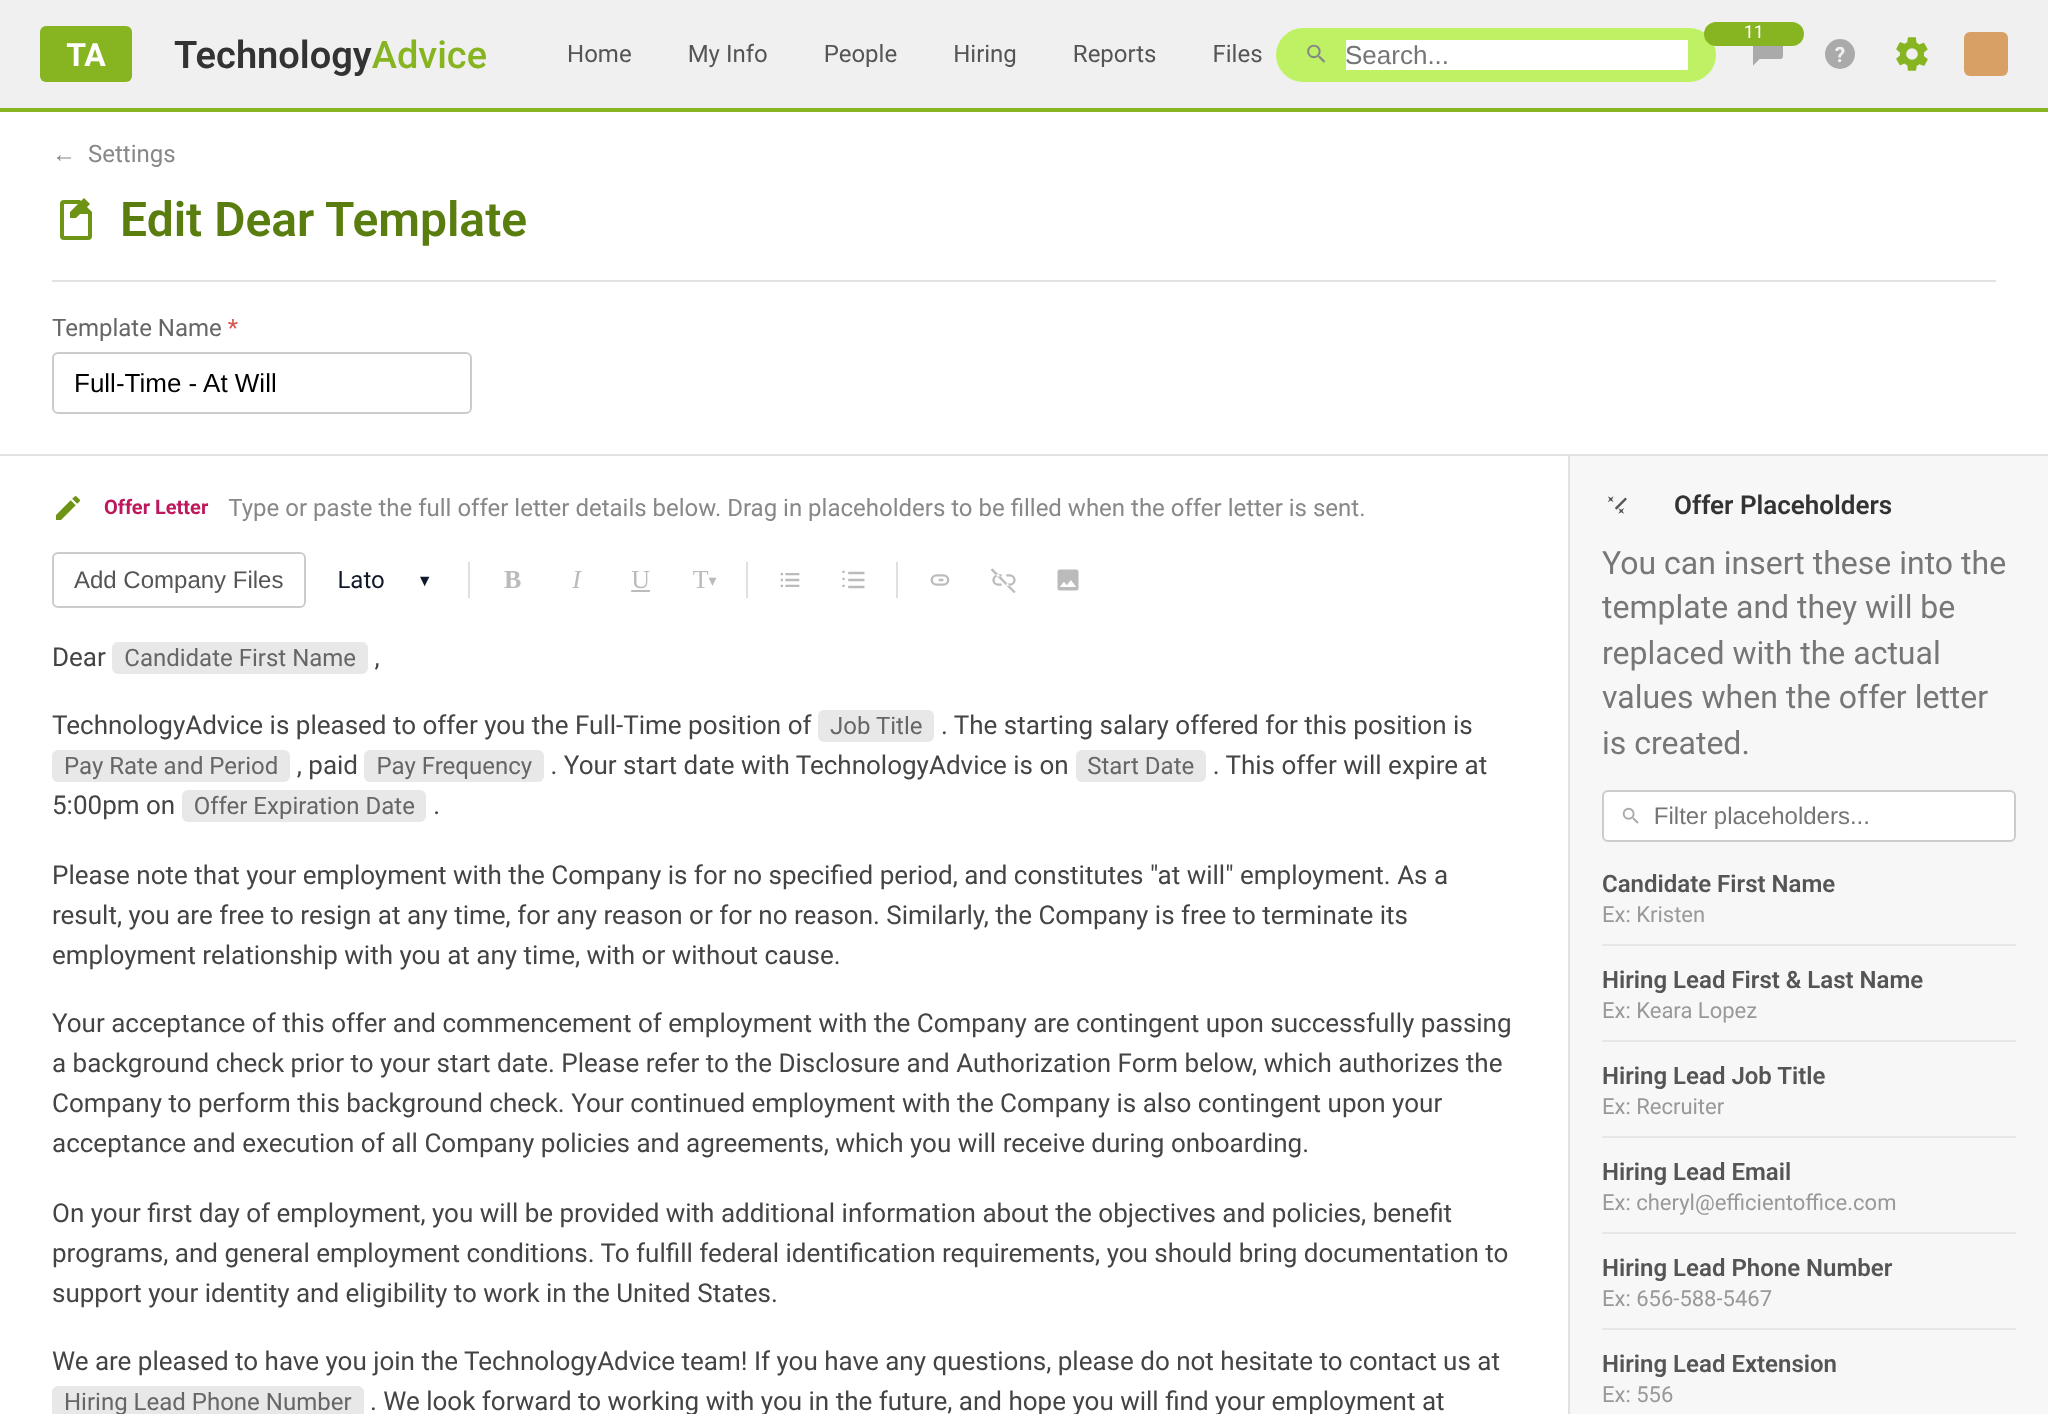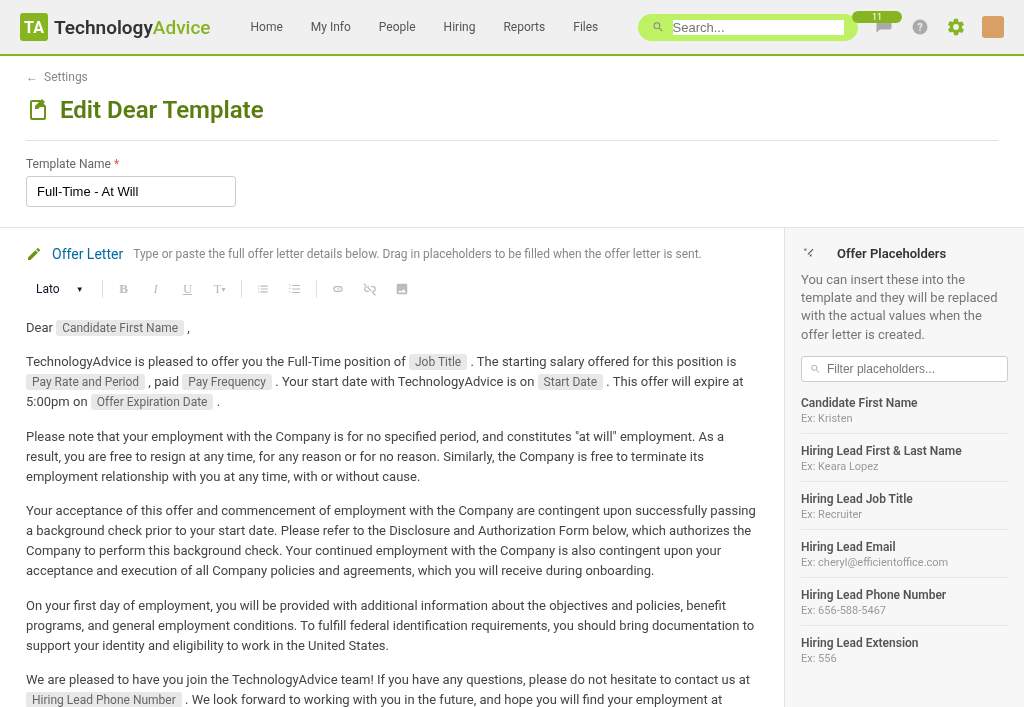--- a/index.html
+++ b/index.html
@@ -1,22 +1,22 @@
 <!DOCTYPE html>
 <html><head>
 <meta charset="utf-8">
 <style>
 * { margin: 0; padding: 0; box-sizing: border-box; }
 body { font-family: -apple-system, BlinkMacSystemFont, "Segoe UI", Roboto, Helvetica, Arial, sans-serif; font-size: 13px; color: #444; background: #fff; }
 
 
 .header { background: #f0f0f0; height: 56px; display: flex; align-items: center; padding: 0 20px; border-bottom: 2px solid #87b521; }
 .logo { display: flex; align-items: center; font-size: 19px; font-weight: 500; color: #555; }
-.logo-mark { width: 28px; height: 28px; background: #87b521; border-radius: 3px; margin-right: 6px; display: inline-flex; align-items: center; justify-content: center; color: #fff; font-weight: 700; font-size: 16px; }
-.logo-text-bold { color: #333; font-weight: 600; }
+.logo-mark { width: 46px; height: 28px; background: #87b521; border-radius: 3px; margin-right: 6px; display: inline-flex; align-items: center; justify-content: center; color: #fff; font-weight: 700; font-size: 16px; }
+.logo-text-bold { color: #333; font-weight: 600; margin-left: 15px; }
 .logo-text-light { color: #87b521; font-weight: 500; }
 .nav { display: flex; margin-left: 40px; gap: 28px; }
 .nav-item { color: #555; text-decoration: none; font-size: 12px; cursor: pointer; }
 .header-right { margin-left: auto; display: flex; align-items: center; gap: 16px; }
 .search-box { background: #bef264; border-radius: 18px; padding: 6px 14px; display: flex; align-items: center; width: 220px; justify-content: flex-end; }
 .search-box input { border: none; outline: none; font-size: 13px; width: 100%; margin-left: 8px; color: #888; }
 .search-icon-svg { width: 14px; height: 14px; fill: #888; }
 .header-icon { width: 20px; height: 20px; color: #888; position: relative; cursor: pointer; display: inline-flex; align-items: center; justify-content: center; }
 .badge { position: absolute; top: -6px; right: -8px; background: #87b521; color: #fff; border-radius: 8px; font-size: 9px; padding: 1px 20px; min-width: 14px; text-align: center; }
 .gear-icon svg { fill: #87b521; }
@@ -39,21 +39,21 @@
 .text-input { border: 1px solid #ccc; border-radius: 3px; padding: 7px 10px; font-size: 13px; width: 210px; }
 
 
 .main-area { display: flex; border-top: 1px solid #e2e2e2; margin: 0 0 0 0; }
 .editor-col { flex: 1; padding: 18px 26px 20px; }
 .sidebar-col { width: 240px; background: #f7f7f7; border-left: 1px solid #e2e2e2; padding: 18px 16px; }
 
 
 .editor-heading-row { display: flex; align-items: center; gap: 10px; margin-bottom: 14px; }
 .editor-heading-icon { width: 16px; height: 16px; color: #87b521; }
-.editor-heading { font-size: 14px; font-weight: 400; color: #0369a1; }
+.editor-heading { font-size: 10px; font-weight: 700; color: #be185d; }
 .editor-subheading { font-size: 12px; color: #888; }
 
 
 .toolbar { display: flex; align-items: center; gap: 6px; margin-bottom: 16px; }
 .btn-outline { border: 1px solid #ccc; background: #fff; padding: 6px 10px; font-size: 12px; border-radius: 3px; cursor: pointer; color: #555; }
 .font-select { display: flex; align-items: center; gap: 16px; color: #0f172a; font-size: 12px; padding: 0 10px; cursor: pointer; }
 .font-select .caret { font-size: 8px; }
 .tb-btn { width: 26px; height: 26px; display: inline-flex; align-items: center; justify-content: center; color: #bbb; cursor: pointer; border-radius: 3px; font-family: Georgia, serif; }
 .tb-btn svg { fill: #bbb; width: 14px; height: 14px; }
 .tb-sep { width: 1px; height: 18px; background: #e0e0e0; margin: 0 2px; }
@@ -68,21 +68,21 @@
   font-size: 12px;
   color: #666;
   white-space: nowrap;
   cursor: pointer;
 }
 
 
 .sidebar-heading-row { display: flex; align-items: center; gap: 22px; margin-bottom: 10px; }
 .sidebar-heading-icon { width: 14px; height: 14px; }
 .sidebar-heading { font-size: 13px; font-weight: 600; color: #333; }
-.sidebar-help { font-size: 13px; color: #777; line-height: 1.4; margin-bottom: 12px; }
+.sidebar-help { font-size: 16px; color: #777; line-height: 1.4; margin-bottom: 12px; }
 .filter-box { background: #fff; border: 1px solid #ccc; border-radius: 3px; display: flex; align-items: center; padding: 5px 8px; margin-bottom: 4px; }
 .filter-box input { border: none; outline: none; font-size: 12px; width: 100%; color: #888; }
 .filter-box svg { width: 12px; height: 12px; fill: #aaa; margin-right: 6px; }
 .placeholder-item { padding: 10px 0 8px; border-bottom: 1px solid #e6e6e6; cursor: pointer; }
 .placeholder-name { font-size: 12px; font-weight: 600; color: #555; margin-bottom: 2px; }
 .placeholder-ex { font-size: 11px; color: #999; }
 </style>
 </head>
 <body>
 
@@ -159,20 +159,21 @@
       <span class="editor-heading-icon">
         <svg viewBox="0 0 24 24" width="16" height="16" fill="#6d9415">
             <path d="M3 17.25V21h3.75L17.81 9.94l-3.75-3.75L3 17.25zM20.71 7.04a1 1 0 000-1.41l-2.34-2.34a1 1 0 00-1.41 0l-1.83 1.83 3.75 3.75 1.83-1.83z"></path>
           </svg>
       </span>
       <span class="editor-heading">Offer Letter</span>
       <span class="editor-subheading">Type or paste the full offer letter details below. Drag in placeholders to be filled when the offer letter is sent.</span>
     </div>
 
     <div class="toolbar">
+      <button class="btn-outline">Add Company Files</button>
       <div class="font-select">
         <span>Lato</span>
         <span class="caret">▼</span>
       </div>
       <div class="tb-sep"></div>
       <span class="tb-btn" style="font-weight:bold">B</span>
       <span class="tb-btn" style="font-style:italic">I</span>
       <span class="tb-btn" style="text-decoration:underline">U</span>
       <span class="tb-btn">T<span style="font-size:8px">▾</span></span>
       <div class="tb-sep"></div>

